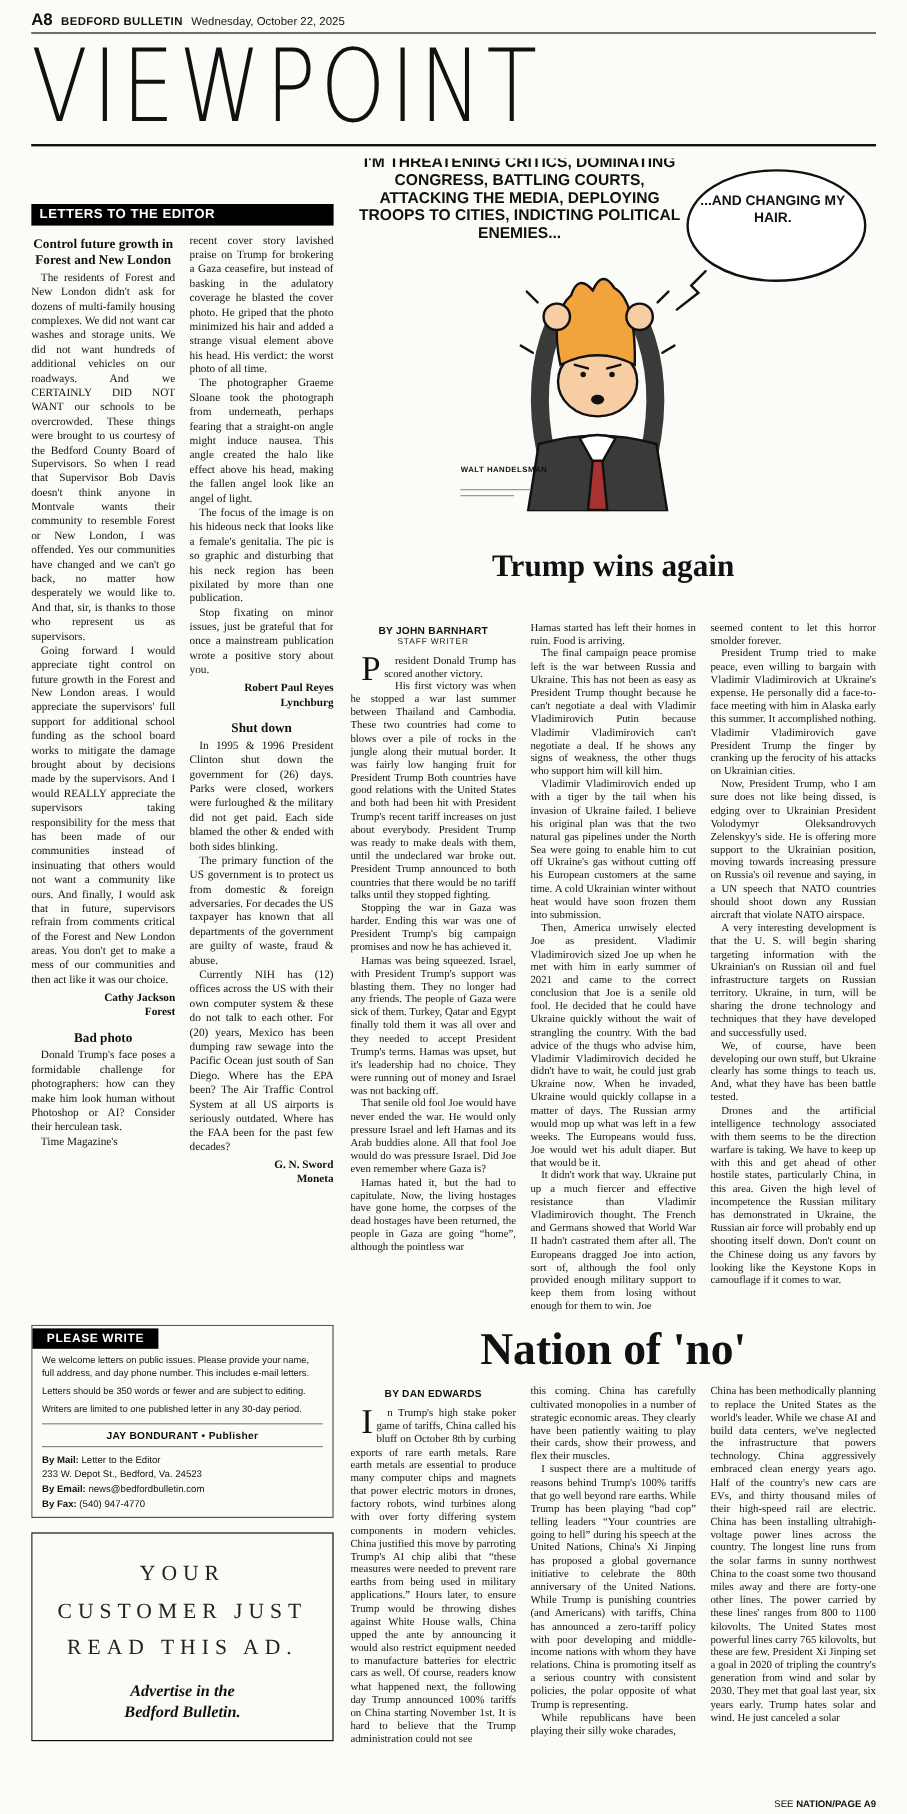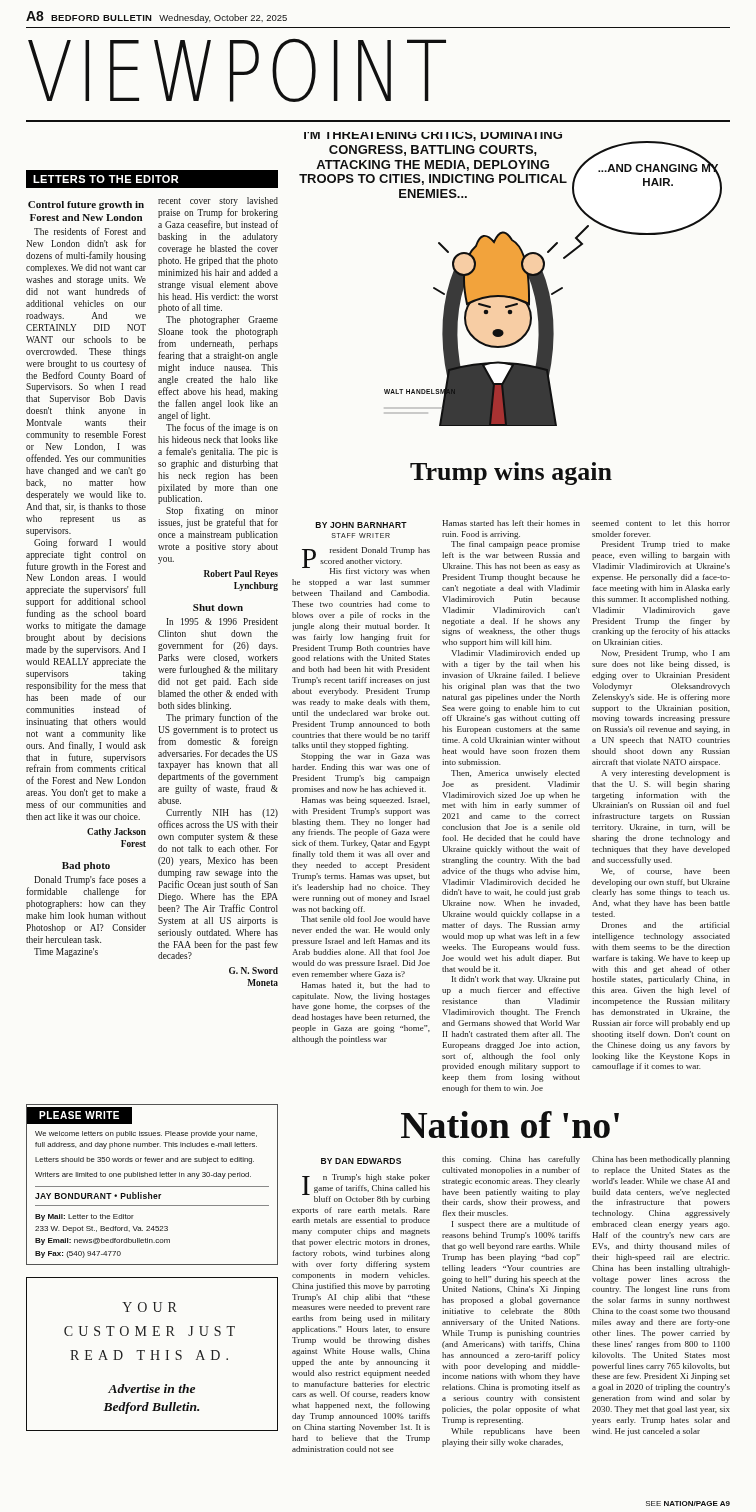--- a/index.html
+++ b/index.html
@@ -34,21 +34,21 @@
   .lh.first { margin-top:2px; }
   .lp  { margin:0; text-indent:8px; text-align:justify; font-size:9.4px; line-height:1.27; }
   .lp.cont { text-indent:0; }
   .lsig { text-align:right; font-weight:bold; font-size:9.4px; line-height:1.25; margin:3px 0 4px; }
 
   
   .right-col { flex:1; min-width:0; display:flex; flex-direction:column;gap:24px; }
   .cartoon { position:relative; height:300px; flex:none; }
   .cartoon svg { position:absolute; left:0; top:0; width:438px; height:300px; }
   .bubble1 { position:absolute; left:0; top:2px; width:282px; font:bold 13px/1.13 "Liberation Sans", sans-serif; text-align:center; }
-  .bubble2 { position:absolute; left:304px; top:36px; width:124px; font:bold 11.5px/1.15 "Liberation Sans", sans-serif; text-align:center; }
+  .bubble2 { position:absolute; left:290px; top:36px; width:124px; font:bold 11.5px/1.15 "Liberation Sans", sans-serif; text-align:center; }
   .cartoonist { position:absolute; left:92px; top:262px; font:bold 6.5px "Liberation Sans", sans-serif; letter-spacing:.4px; }
 
   
   .headline { text-align:center; font-weight:600; font-size:26px; line-height:1.05; margin:8px 0; }
   .headline2 { font-size:38px; margin:2px 0 8px; }
   .acols { display:flex; gap:12px; flex:1; min-height:0; overflow:hidden; }
   .acol { flex:1; min-width:0; overflow:hidden; position:relative; }
   .byline { text-align:center; margin:2px 0 6px; }
   .by   { font:bold 8.5px "Liberation Sans", sans-serif; letter-spacing:.2px; }
   .role { font:7px "Liberation Sans", sans-serif; letter-spacing:.7px; margin-top:2px; }
@@ -60,26 +60,26 @@
 
   
   .bottom-row { display:flex; gap:14px; margin-top:10px; height:404px; overflow:hidden; }
   .bottom-left { width:252px; flex:none; }
   .bottom-right { flex:1; min-width:0; display:flex; flex-direction:column; }
 
   .pw-box { border:1px solid #555; padding-bottom:4px; }
   .pw-title { background:#000; color:#fff; display:inline-block; font:bold 10px "Liberation Sans", sans-serif; padding:3px 12px; letter-spacing:.5px; }
   .pw-body { padding:5px 8px 0; font:7.8px/1.4 "Liberation Sans", sans-serif; }
   .pw-body p { margin:0 0 4px; }
-  .pw-pub { font:bold 8.5px "Liberation Sans", sans-serif; border-top:1px solid #888; border-bottom:1px solid #888; margin:5px 8px; padding:4px 0; letter-spacing:.3px; }
+  .pw-pub { text-align:center; font:bold 8.5px "Liberation Sans", sans-serif; border-top:1px solid #888; border-bottom:1px solid #888; margin:5px 8px; padding:4px 0; letter-spacing:.3px; }
   .pw-contact { padding:0 8px; font:8px/1.55 "Liberation Sans", sans-serif; }
   .pw-contact b { font-weight:bold; }
 
   .ad-box { border:1px solid #111; margin-top:12px; padding:18px 8px 14px; text-align:center; }
-  .ad-big { font-size:14px; letter-spacing:5px; color:#222; line-height:1.7; }
+  .ad-big { font-size:18px; letter-spacing:5px; color:#222; line-height:1.7; }
   .ad-cta { margin-top:12px; font-style:italic; font-weight:bold; font-size:13.5px; line-height:1.35; }
 </style>
 </head>
 <body>
 
 <div class="page">
 
   <div class="topbar">
     <span class="pageno">A8</span>
     <span class="paper">BEDFORD BULLETIN</span>

